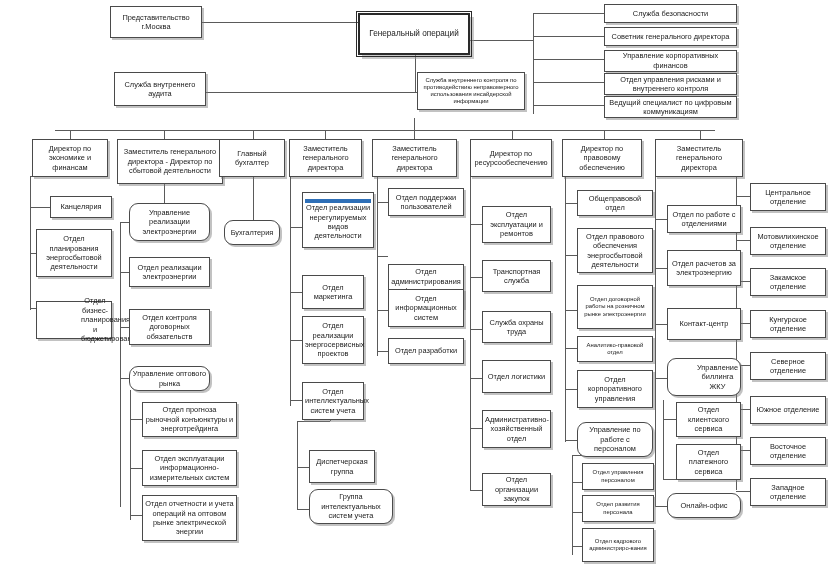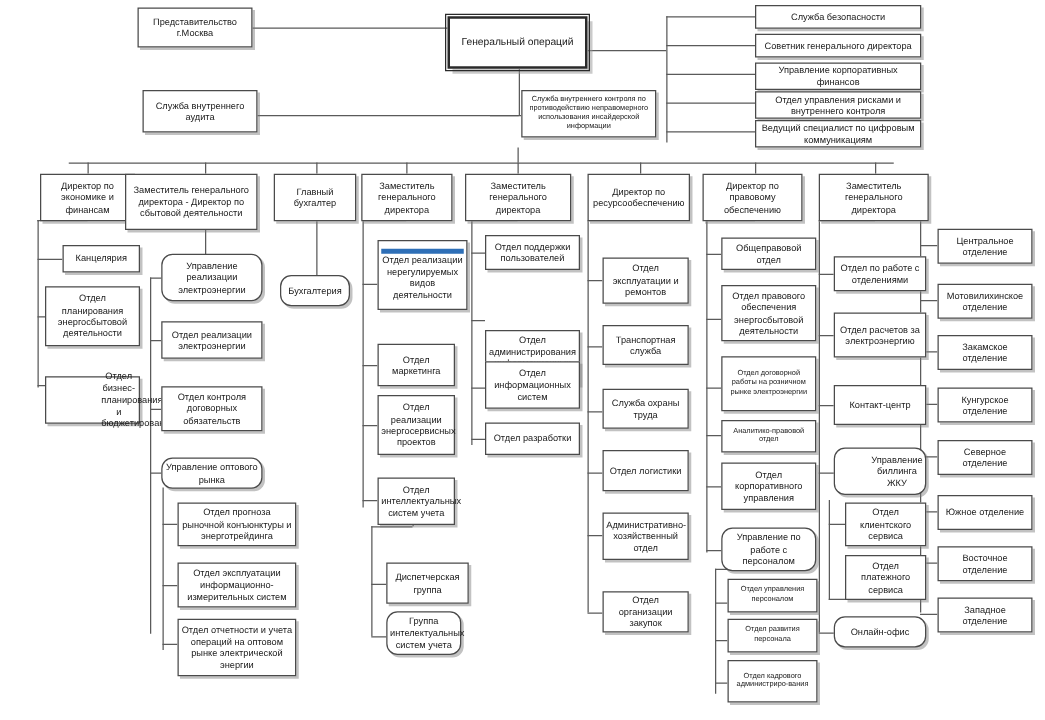--- a/index.html
+++ b/index.html
@@ -189,21 +189,21 @@
   <div class="node" style="left:604px;top:73px;width:133px;height:22px;">
     <span>Отдел управления рисками и внутреннего контроля</span>
   </div>
   <div class="node" style="left:604px;top:96px;width:133px;height:22px;">
     <span>Ведущий специалист по цифровым коммуникациям</span>
   </div>
 
   <div class="node" style="left:32px;top:139px;width:76px;height:38px;">
     <span>Директор по экономике и финансам</span>
   </div>
-  <div class="node" style="left:100px;top:139px;width:106px;height:45px;">
+  <div class="node" style="left:117px;top:139px;width:106px;height:45px;">
     <span>Заместитель генерального директора - Директор по сбытовой деятельности</span>
   </div>
   <div class="node" style="left:219px;top:139px;width:66px;height:38px;">
     <span>Главный бухгалтер</span>
   </div>
   <div class="node" style="left:289px;top:139px;width:73px;height:38px;">
     <span>Заместитель генерального директора</span>
   </div>
   <div class="node" style="left:372px;top:139px;width:85px;height:38px;">
     <span>Заместитель генерального директора</span>
@@ -262,21 +262,21 @@
   </div>
   <div class="node" style="left:302px;top:316px;width:62px;height:48px;">
     <span>Отдел реализации энергосервисных проектов</span>
   </div>
   <div class="node" style="left:302px;top:382px;width:62px;height:38px;">
     <span>Отдел интеллектуальных систем учета</span>
   </div>
   <div class="node" style="left:309px;top:450px;width:66px;height:33px;">
     <span>Диспетчерская группа</span>
   </div>
-  <div class="node rounded" style="left:309px;top:489px;width:60px;height:35px;">
+  <div class="node rounded" style="left:309px;top:489px;width:84px;height:35px;">
     <span>Группа интелектуальных систем учета</span>
   </div>
 
   <div class="node" style="left:388px;top:188px;width:76px;height:28px;">
     <span>Отдел поддержки пользователей</span>
   </div>
   <div class="node" style="left:388px;top:228px;width:76px;height:44px;margin-top:36px;">
     <span>Отдел администрирования информационных систем</span>
   </div>
   <div class="node" style="left:388px;top:289px;width:76px;height:38px;">

